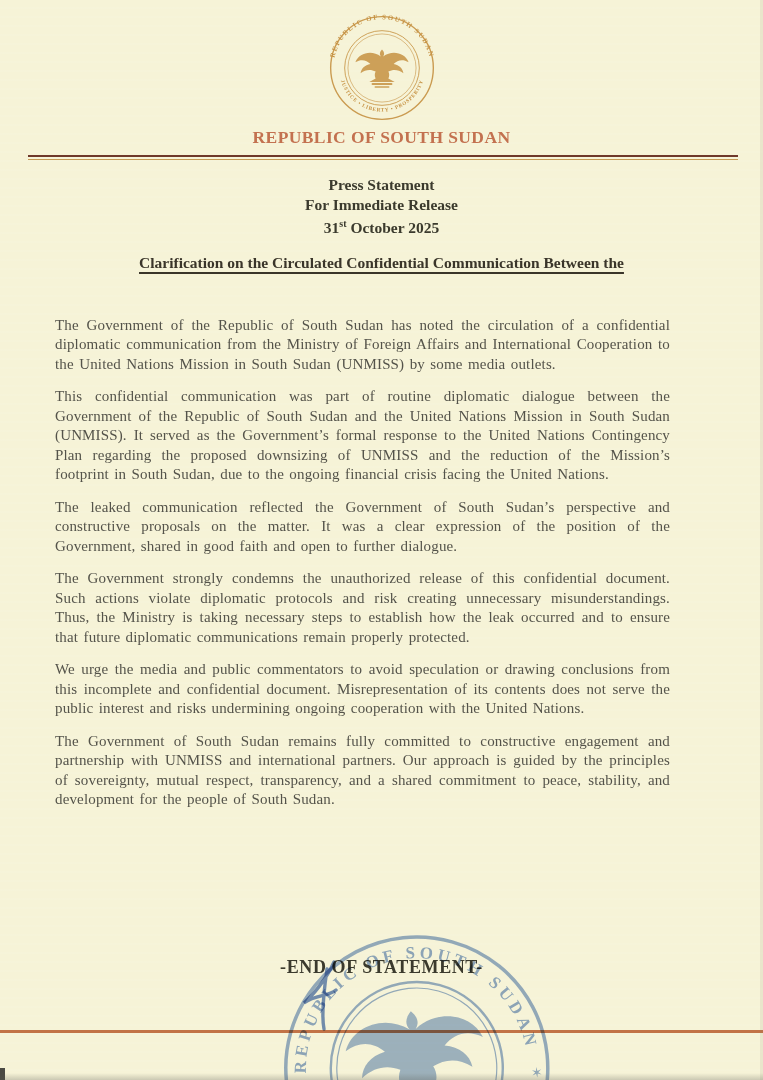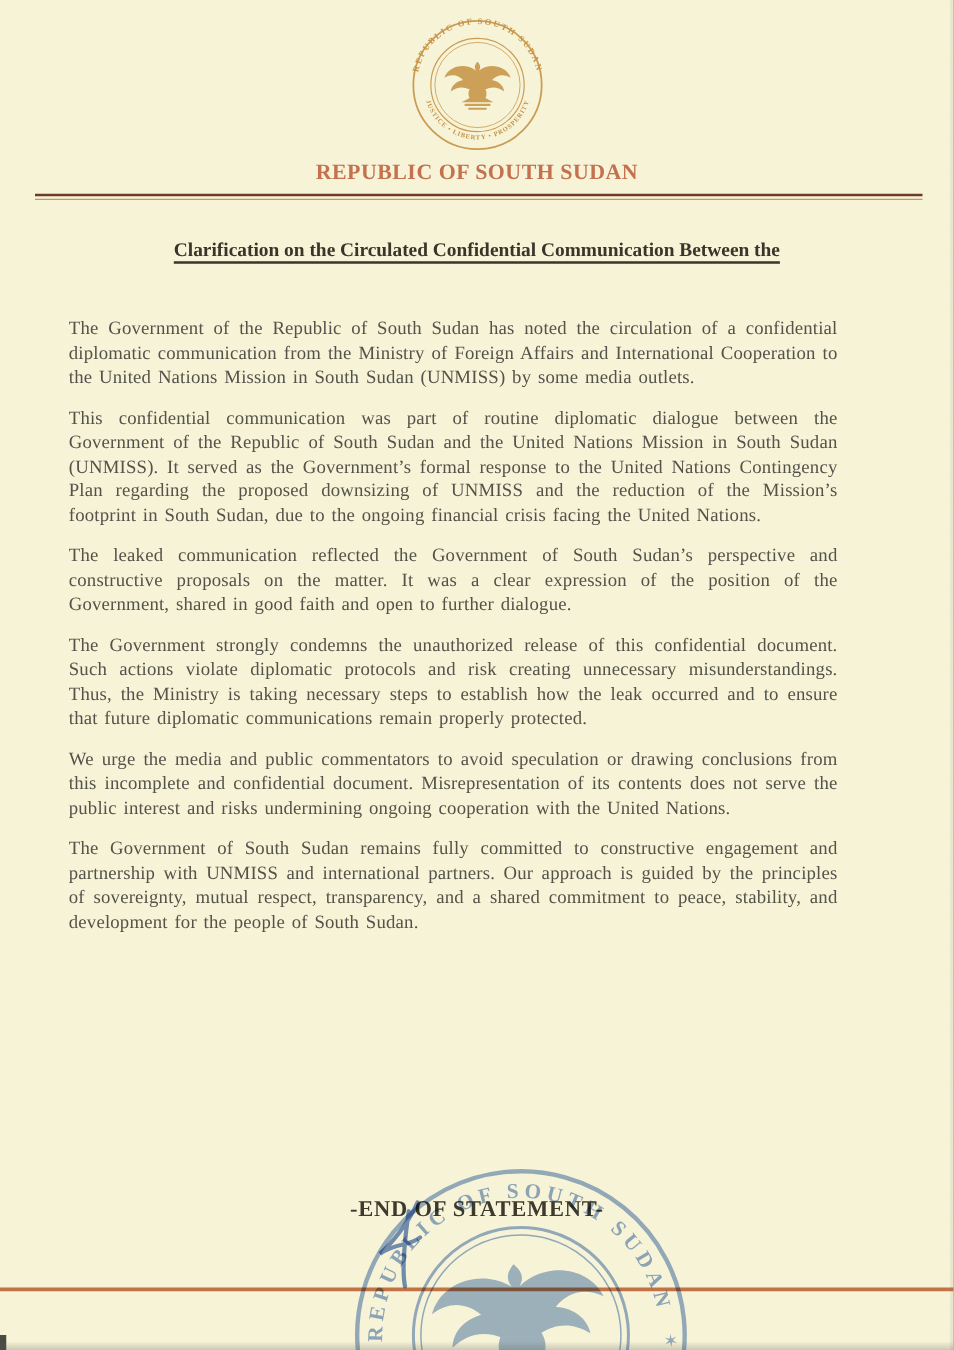--- a/index.html
+++ b/index.html
@@ -12,21 +12,21 @@
     overflow:hidden;
     font-family:"Liberation Serif","DejaVu Serif",serif;
   }
   .seal-wrap{width:112px;height:112px;margin:12px auto 0;}
   .header{margin-top:2px;text-align:center;color:#c3714f;font-weight:bold;}
   .header .hline{font-size:17.5px;line-height:22px;letter-spacing:.4px;}
   .rule{margin:7px 25px 0 28px;height:2px;border-top:2px solid #6e382a;border-bottom:1.5px solid #c59a55;}
   .meta{margin-top:15px;text-align:center;font-weight:bold;color:#3b3a2d;}
   .meta .mline{font-size:15.5px;line-height:19.5px;}
   .meta sup{font-size:10px;}
-  .title{margin-top:30px;padding:0 88px;text-align:center;font-weight:bold;color:#3a352a;}
+  .title{margin-top:14px;padding:0 88px;text-align:center;font-weight:bold;color:#3a352a;}
   .title .tline{font-size:15.5px;line-height:22px;text-decoration:underline;text-decoration-thickness:1.5px;text-underline-offset:4px;}
   .body-col{margin:42px 93px 0 55px;color:#54534a;}
   .body-col p{margin:0 0 13px 0;font-size:15px;line-height:19.5px;text-align:justify;word-spacing:1.5px;letter-spacing:.15px;}
   .end-statement{position:absolute;top:957px;left:0;width:100%;text-align:center;font-weight:bold;font-size:18px;letter-spacing:.6px;color:#3b3a2d;}
   .orange-line{position:absolute;top:1030px;left:0;right:0;height:2.5px;background:#b95c2d;opacity:.85;}
   .location{position:absolute;top:1037px;left:0;width:100%;text-align:center;font-weight:bold;font-size:17.5px;letter-spacing:2.5px;color:#c4653c;opacity:.88;}
   .stamp{position:absolute;left:277px;top:928px;mix-blend-mode:multiply;opacity:.88;transform:rotate(-6deg);}
   .signature{position:absolute;left:294px;top:956px;mix-blend-mode:multiply;}
   .bottom-notch{position:absolute;left:0;bottom:0;width:5px;height:12px;background:#4a4a44;}
   .bottom-shade{position:absolute;bottom:0;left:0;right:0;height:7px;background:linear-gradient(to bottom,transparent,rgba(90,90,80,.28));}
@@ -60,20 +60,25 @@
         <rect x="-13" y="33.5" width="26" height="2.6" rx="1.3"></rect>
       </g>
     </svg>
   </div>
 
   <div class="header">
     <div class="hline">REPUBLIC OF SOUTH SUDAN</div>
   </div>
   <div class="rule"></div>
 
+  <div class="meta">
+    <div class="mline">Press Statement</div>
+    <div class="mline">For Immediate Release</div>
+    <div class="mline"><span>31</span><sup>st</sup><span> October 2025</span></div>
+  </div>
 
   <div class="title">
     <div class="tline">Clarification on the Circulated Confidential Communication Between the</div>
   </div>
 
   <div class="body-col">
     <p>The Government of the Republic of South Sudan has noted the circulation of a confidential diplomatic communication from the Ministry of Foreign Affairs and International Cooperation to the United Nations Mission in South Sudan (UNMISS) by some media outlets.</p>
     <p>This confidential communication was part of routine diplomatic dialogue between the Government of the Republic of South Sudan and the United Nations Mission in South Sudan (UNMISS). It served as the Government’s formal response to the United Nations Contingency Plan regarding the proposed downsizing of UNMISS and the reduction of the Mission’s footprint in South Sudan, due to the ongoing financial crisis facing the United Nations.</p>
     <p>The leaked communication reflected the Government of South Sudan’s perspective and constructive proposals on the matter. It was a clear expression of the position of the Government, shared in good faith and open to further dialogue.</p>
     <p>The Government strongly condemns the unauthorized release of this confidential document. Such actions violate diplomatic protocols and risk creating unnecessary misunderstandings. Thus, the Ministry is taking necessary steps to establish how the leak occurred and to ensure that future diplomatic communications remain properly protected.</p>

